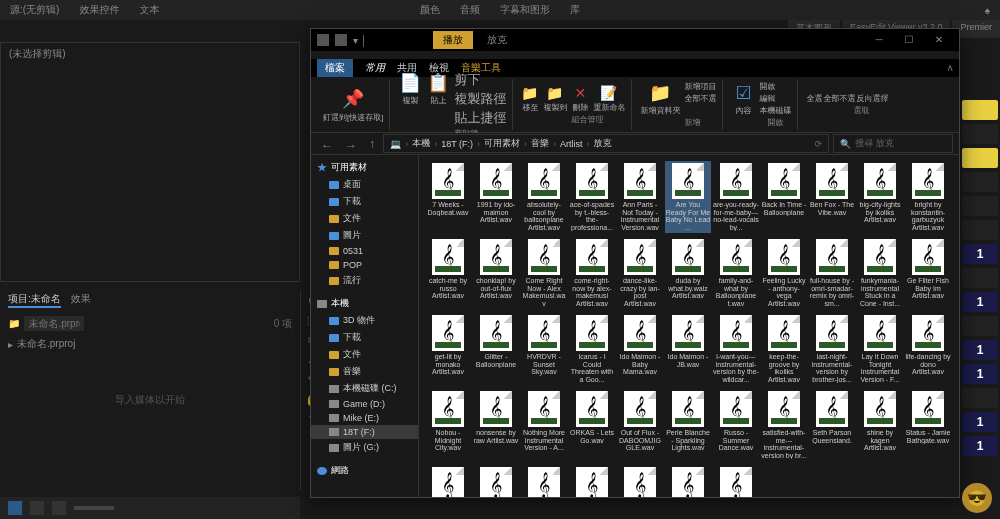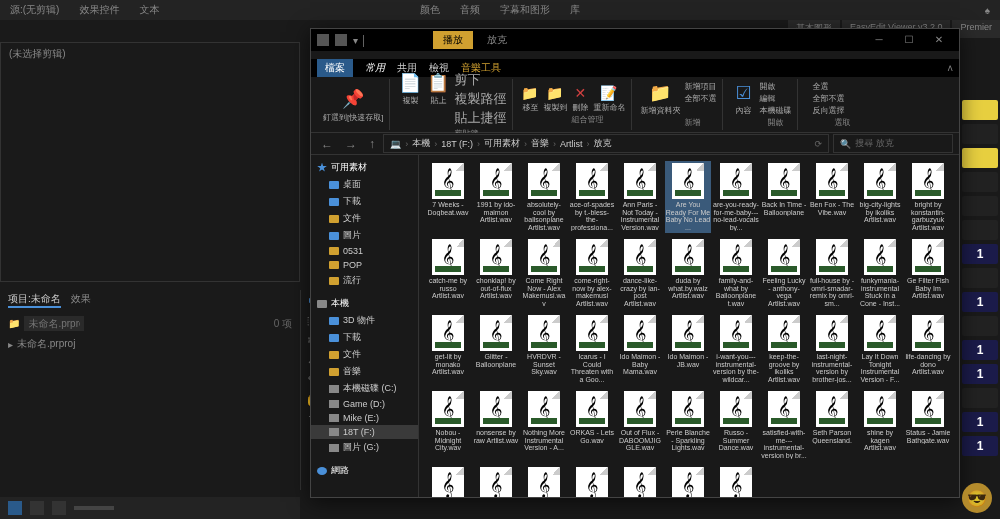--- a/index.html
+++ b/index.html
@@ -137,20 +137,21 @@
   </div>
   <div class="search">
     <span>📁</span>
     <input placeholder="未命名.prproj" style="">
     <span style="margin-left:auto;color:#666">0 项</span>
   </div>
   <div class="bin">
     <span>▸</span>
     <span>未命名.prproj</span>
   </div>
+  <div class="drop">导入媒体以开始</div>
 </div>
 
 <div class="pr-bottom">
   <div class="ico" style="background:#2a5a8a"></div>
   <div class="ico"></div>
   <div class="ico"></div>
   <div style="width:40px;height:4px;background:#444"></div>
 </div>
 
 <div class="pr-timeline">
@@ -275,21 +276,21 @@
           </div>
         <div style="display:flex;flex-direction:column;gap:1px;font-size:8px;color:#aaa">
           <span>開啟</span>
           <span>編輯</span>
           <span>本機磁碟</span>
         </div>
       </div>
       <div class="rlabel">開啟</div>
     </div>
     <div class="rgroup" style="border-right:none">
-      <div style="display:flex;flex-direction:column;gap:1px;font-size:8px;color:#aaa">
+      <div style="display:flex;flex-direction:row;gap:1px;font-size:8px;color:#aaa">
         <span>全選</span>
         <span>全部不選</span>
         <span>反向選擇</span>
       </div>
       <div class="rlabel">選取</div>
     </div>
   </div>
 
   <div class="exp-addr">
     <span class="nav">←</span>

